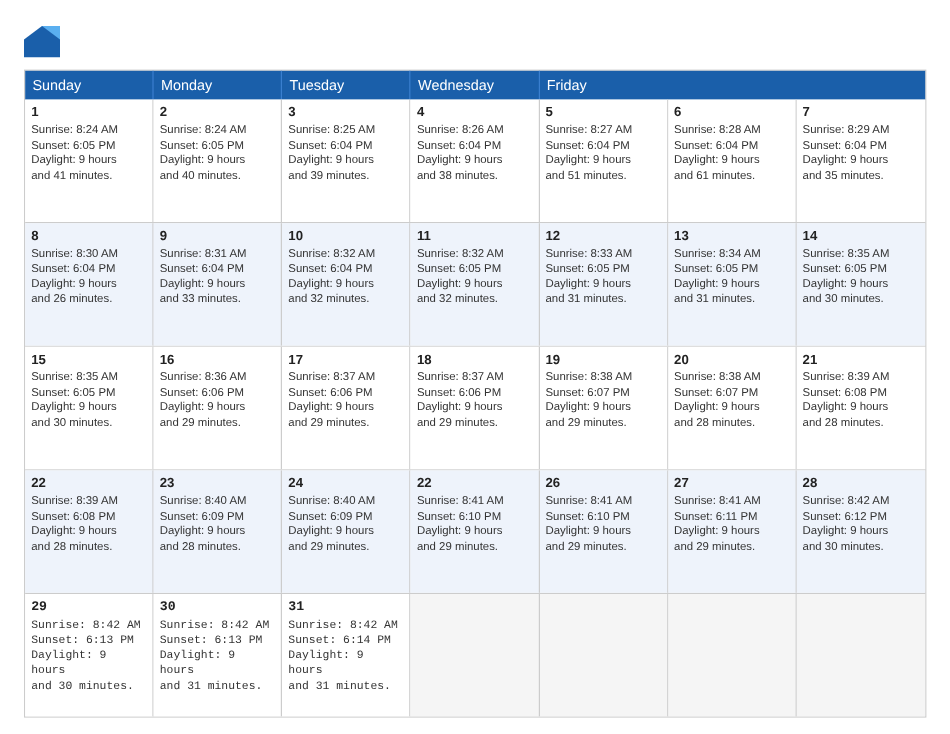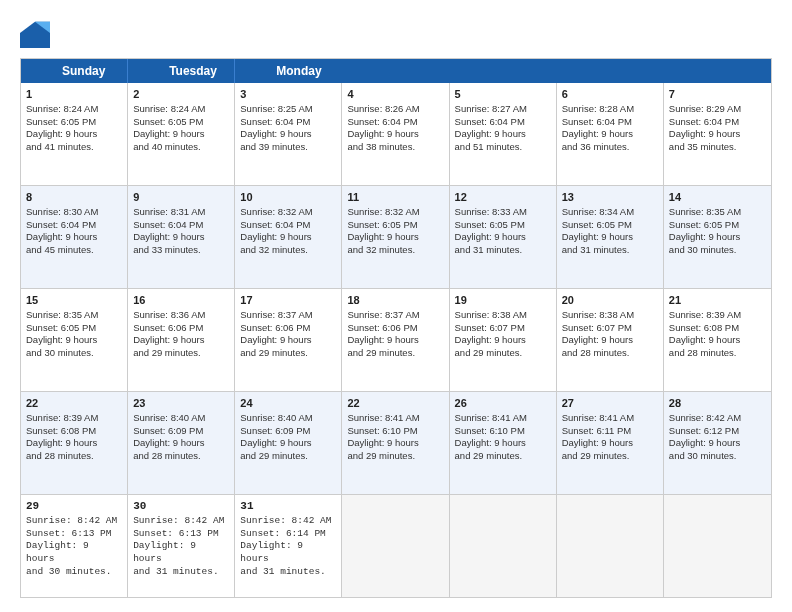--- a/index.html
+++ b/index.html
@@ -62,26 +62,25 @@
       flex-direction: column;
       border: 1px solid #ccc;
     }
     .cal-header {
       display: grid;
       grid-template-columns: repeat(7, 1fr);
       background: #1a5faa;
     }
     .cal-header-cell {
       color: #fff;
-      font-weight: bold;
+      font-weight: normal;
       font-size: 12px;
       padding: 5px 6px;
       text-align: left;
       border-right: 1px solid #3a7fcf;
-      margin-left: 35px;
     }
     .cal-header-cell:last-child { border-right: none; }
     .cal-body {
       flex: 1;
       display: flex;
       flex-direction: column;
     }
     .cal-row {
       display: grid;
       grid-template-columns: repeat(7, 1fr);
@@ -127,35 +126,37 @@
     </div>
     <div class="title-area">
       <h1></h1>
       <h2></h2>
     </div>
   </div>
 
   <div class="calendar">
     <div class="cal-header">
     <div class="cal-header-cell">Sunday</div>
+        <div class="cal-header-cell">Monday</div>
         <div class="cal-header-cell">Tuesday</div>
-        <div class="cal-header-cell">Monday</div>
+        <div class="cal-header-cell">Wednesday</div>
+        <div class="cal-header-cell">Friday</div>
       </div>
     <div class="cal-body">
     <div class="cal-row">
           <div class="cal-cell"><span class="day-num">1</span><span>Sunrise: 8:24 AM</span><br><span>Sunset: 6:05 PM</span><br><span>Daylight: 9 hours</span><br><span>and 41 minutes.</span></div>
           <div class="cal-cell"><span class="day-num">2</span><span>Sunrise: 8:24 AM</span><br><span>Sunset: 6:05 PM</span><br><span>Daylight: 9 hours</span><br><span>and 40 minutes.</span></div>
           <div class="cal-cell"><span class="day-num">3</span><span>Sunrise: 8:25 AM</span><br><span>Sunset: 6:04 PM</span><br><span>Daylight: 9 hours</span><br><span>and 39 minutes.</span></div>
           <div class="cal-cell"><span class="day-num">4</span><span>Sunrise: 8:26 AM</span><br><span>Sunset: 6:04 PM</span><br><span>Daylight: 9 hours</span><br><span>and 38 minutes.</span></div>
           <div class="cal-cell"><span class="day-num">5</span><span>Sunrise: 8:27 AM</span><br><span>Sunset: 6:04 PM</span><br><span>Daylight: 9 hours</span><br><span>and 51 minutes.</span></div>
-          <div class="cal-cell"><span class="day-num">6</span><span>Sunrise: 8:28 AM</span><br><span>Sunset: 6:04 PM</span><br><span>Daylight: 9 hours</span><br><span>and 36 minutes.</span></div>
+          <div class="cal-cell"><span class="day-num">6</span><span>Sunrise: 8:28 AM</span><br><span>Sunset: 6:04 PM</span><br><span>Daylight: 9 hours</span><br><span>and 61 minutes.</span></div>
           <div class="cal-cell"><span class="day-num">7</span><span>Sunrise: 8:29 AM</span><br><span>Sunset: 6:04 PM</span><br><span>Daylight: 9 hours</span><br><span>and 35 minutes.</span></div>
         </div>
         <div class="cal-row">
-          <div class="cal-cell"><span class="day-num">8</span><span>Sunrise: 8:30 AM</span><br><span>Sunset: 6:04 PM</span><br><span>Daylight: 9 hours</span><br><span>and 45 minutes.</span></div>
+          <div class="cal-cell"><span class="day-num">8</span><span>Sunrise: 8:30 AM</span><br><span>Sunset: 6:04 PM</span><br><span>Daylight: 9 hours</span><br><span>and 26 minutes.</span></div>
           <div class="cal-cell"><span class="day-num">9</span><span>Sunrise: 8:31 AM</span><br><span>Sunset: 6:04 PM</span><br><span>Daylight: 9 hours</span><br><span>and 33 minutes.</span></div>
           <div class="cal-cell"><span class="day-num">10</span><span>Sunrise: 8:32 AM</span><br><span>Sunset: 6:04 PM</span><br><span>Daylight: 9 hours</span><br><span>and 32 minutes.</span></div>
           <div class="cal-cell"><span class="day-num">11</span><span>Sunrise: 8:32 AM</span><br><span>Sunset: 6:05 PM</span><br><span>Daylight: 9 hours</span><br><span>and 32 minutes.</span></div>
           <div class="cal-cell"><span class="day-num">12</span><span>Sunrise: 8:33 AM</span><br><span>Sunset: 6:05 PM</span><br><span>Daylight: 9 hours</span><br><span>and 31 minutes.</span></div>
           <div class="cal-cell"><span class="day-num">13</span><span>Sunrise: 8:34 AM</span><br><span>Sunset: 6:05 PM</span><br><span>Daylight: 9 hours</span><br><span>and 31 minutes.</span></div>
           <div class="cal-cell"><span class="day-num">14</span><span>Sunrise: 8:35 AM</span><br><span>Sunset: 6:05 PM</span><br><span>Daylight: 9 hours</span><br><span>and 30 minutes.</span></div>
         </div>
         <div class="cal-row">
           <div class="cal-cell"><span class="day-num">15</span><span>Sunrise: 8:35 AM</span><br><span>Sunset: 6:05 PM</span><br><span>Daylight: 9 hours</span><br><span>and 30 minutes.</span></div>
           <div class="cal-cell"><span class="day-num">16</span><span>Sunrise: 8:36 AM</span><br><span>Sunset: 6:06 PM</span><br><span>Daylight: 9 hours</span><br><span>and 29 minutes.</span></div>

